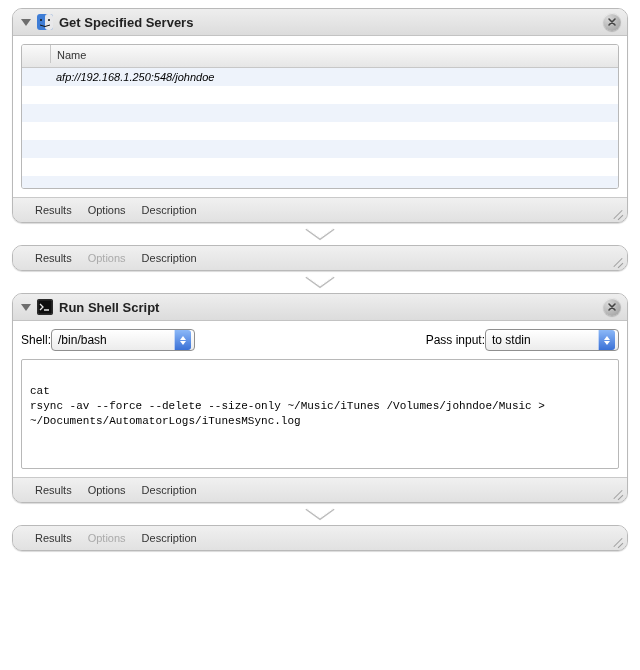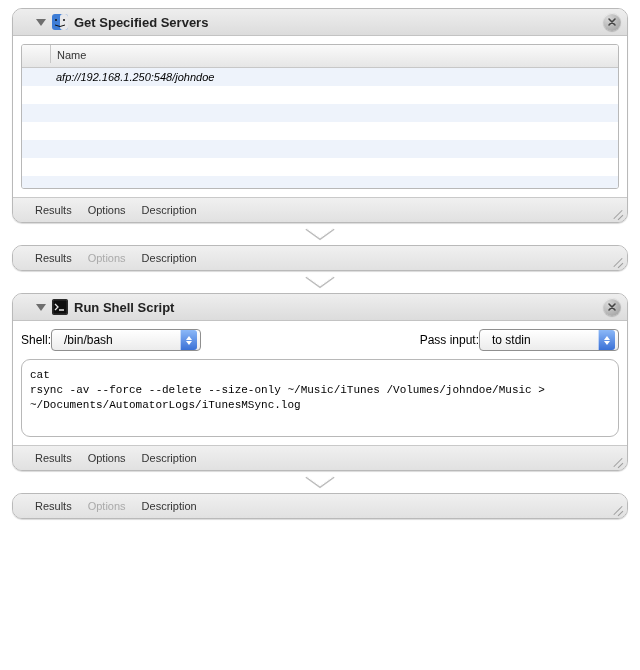--- a/index.html
+++ b/index.html
@@ -20,21 +20,21 @@
     background: linear-gradient(#f6f6f6, #e8e8e8);
     box-shadow: 0 1px 1px rgba(0,0,0,0.15);
     margin-bottom: 10px;
     overflow: hidden;
   }
   .action-header {
     position: relative;
     height: 26px;
     display: flex;
     align-items: center;
-    padding: 0 23px;
+    padding: 0 8px;
     background: linear-gradient(#eeeeee, #dcdcdc);
     border-bottom: 1px solid #c3c3c3;
   }
   .disclosure {
     width: 0; height: 0;
     border-left: 5px solid transparent;
     border-right: 5px solid transparent;
     border-top: 7px solid #6e6e6e;
     margin-right: 6px;
     cursor: pointer;
@@ -169,21 +169,21 @@
   }
   .form-row .spacer { flex: 1; }
   .aqua-select {
     position: relative;
     display: inline-flex;
     align-items: center;
     height: 20px;
     border: 1px solid #8f8f8f;
     border-radius: 4px;
     background: linear-gradient(#ffffff,#ececec);
-    padding: 0 3px 0 12px;
+    padding: 0 3px 0 6px;
     font-size: 12px;
     box-shadow: inset 0 1px 0 rgba(255,255,255,0.8);
     cursor: pointer;
   }
   .aqua-select .sel-text {
     padding-right: 6px;
     min-width: 80px;
   }
   .aqua-select .sel-arrows {
     width: 16px;
@@ -194,23 +194,23 @@
     display:flex; flex-direction:column; align-items:center; justify-content:center;
     gap:1px;
   }
   .aqua-select .up, .aqua-select .down {
     width:0;height:0;border-left:3px solid transparent;border-right:3px solid transparent;
   }
   .aqua-select .up   { border-bottom:4px solid #fff; }
   .aqua-select .down { border-top:4px solid #fff; }
   .code-area {
     border: 1px solid #b8b8b8;
-    border-radius: 9px;
+    border-radius: 2px;
     background: #fff;
-    padding: 8px 8px;
+    padding: 24px 8px;
     font-family: Monaco, "Courier New", monospace;
     font-size: 11px;
     line-height: 15px;
     white-space: pre-wrap;
     word-break: break-word;
     min-height: 60px;
   }
 </style>
 </head>
 <body>

